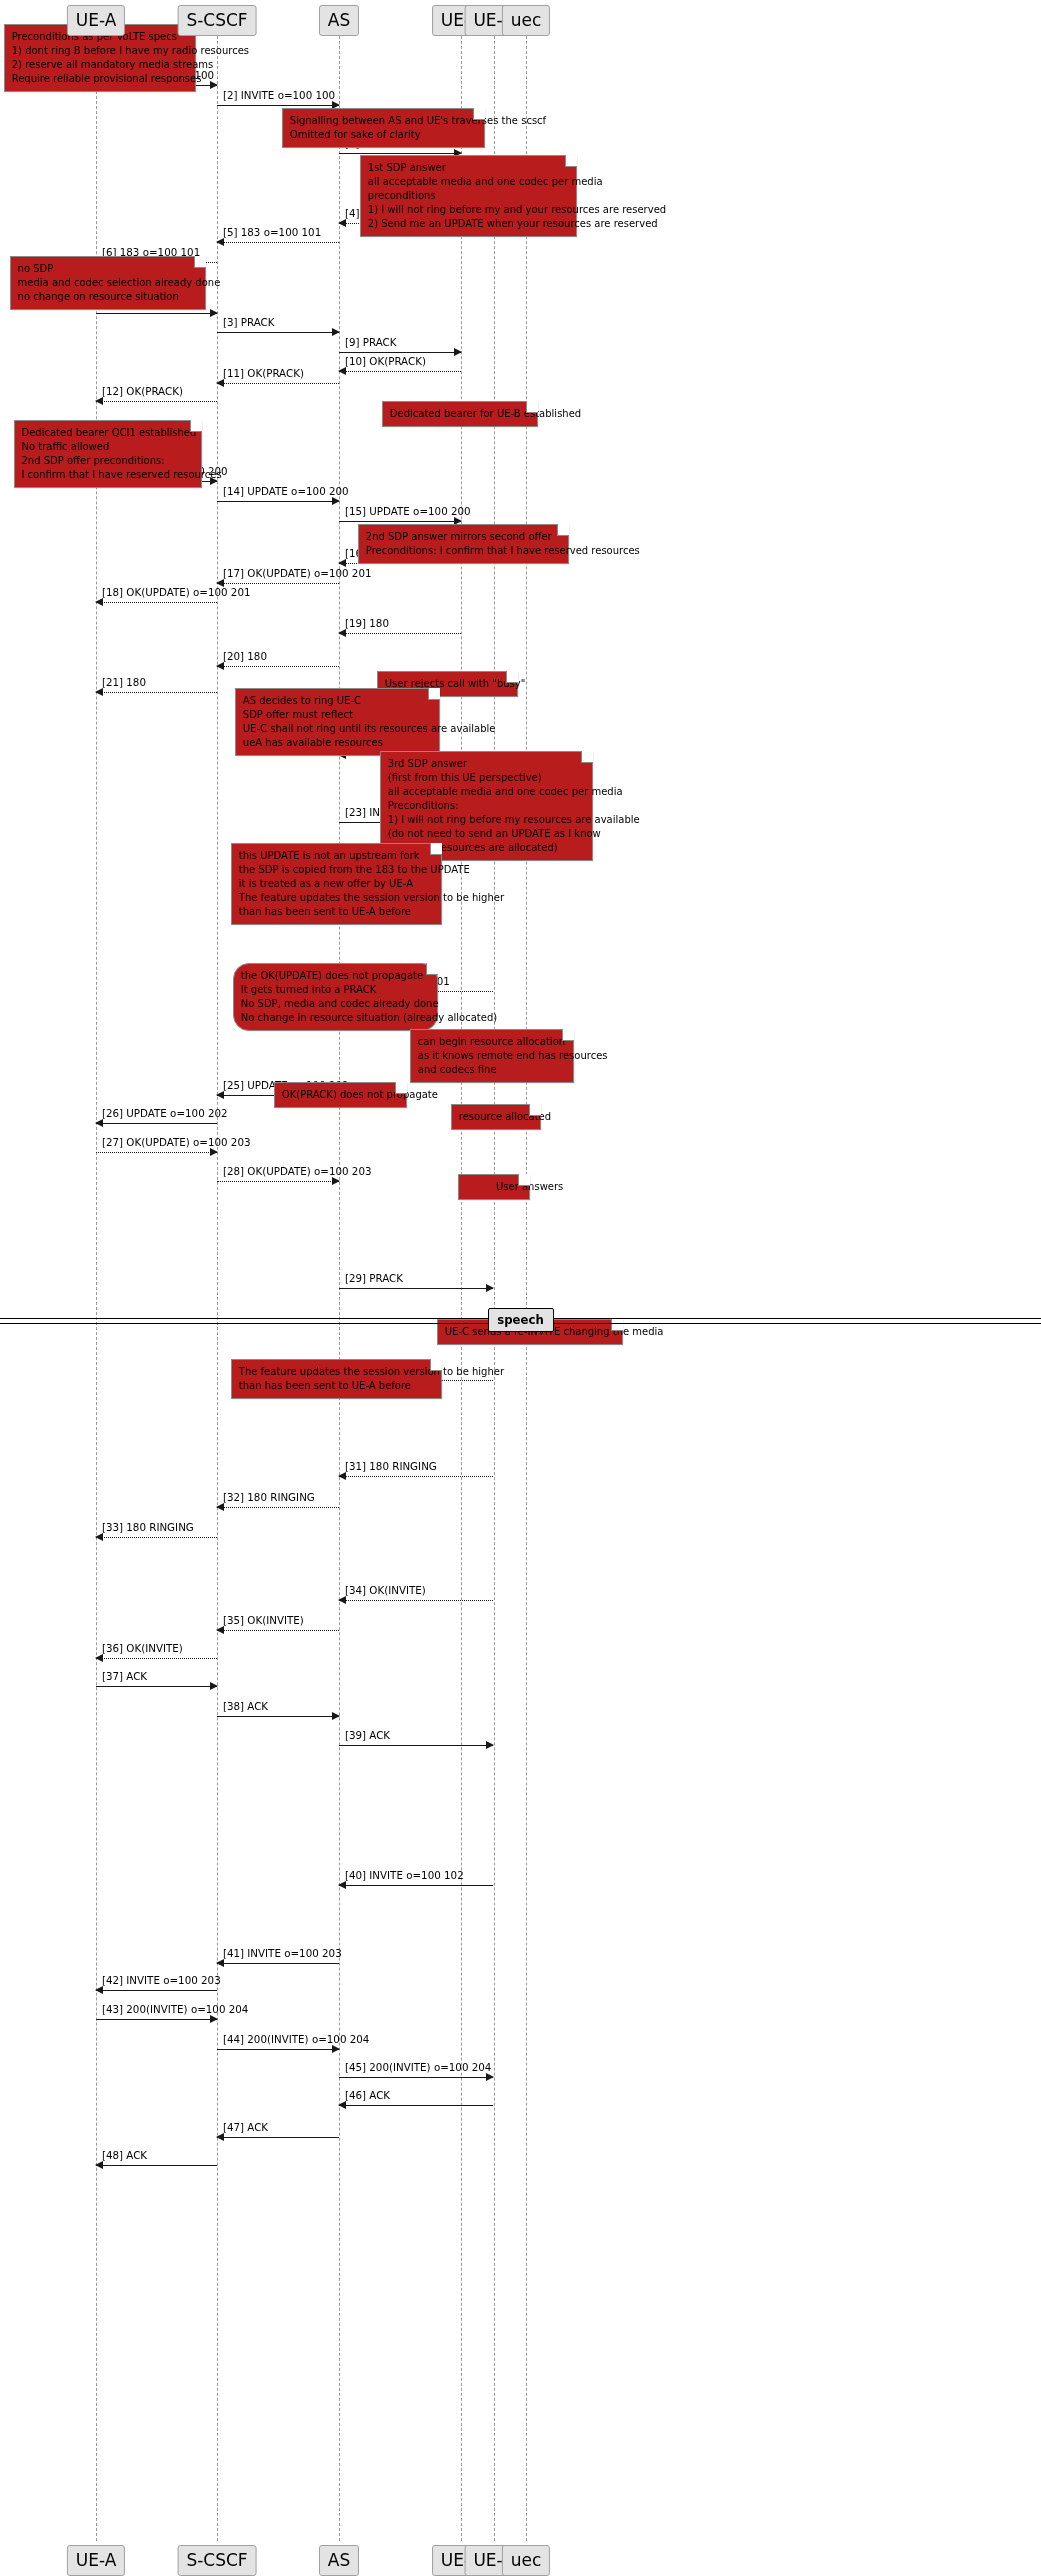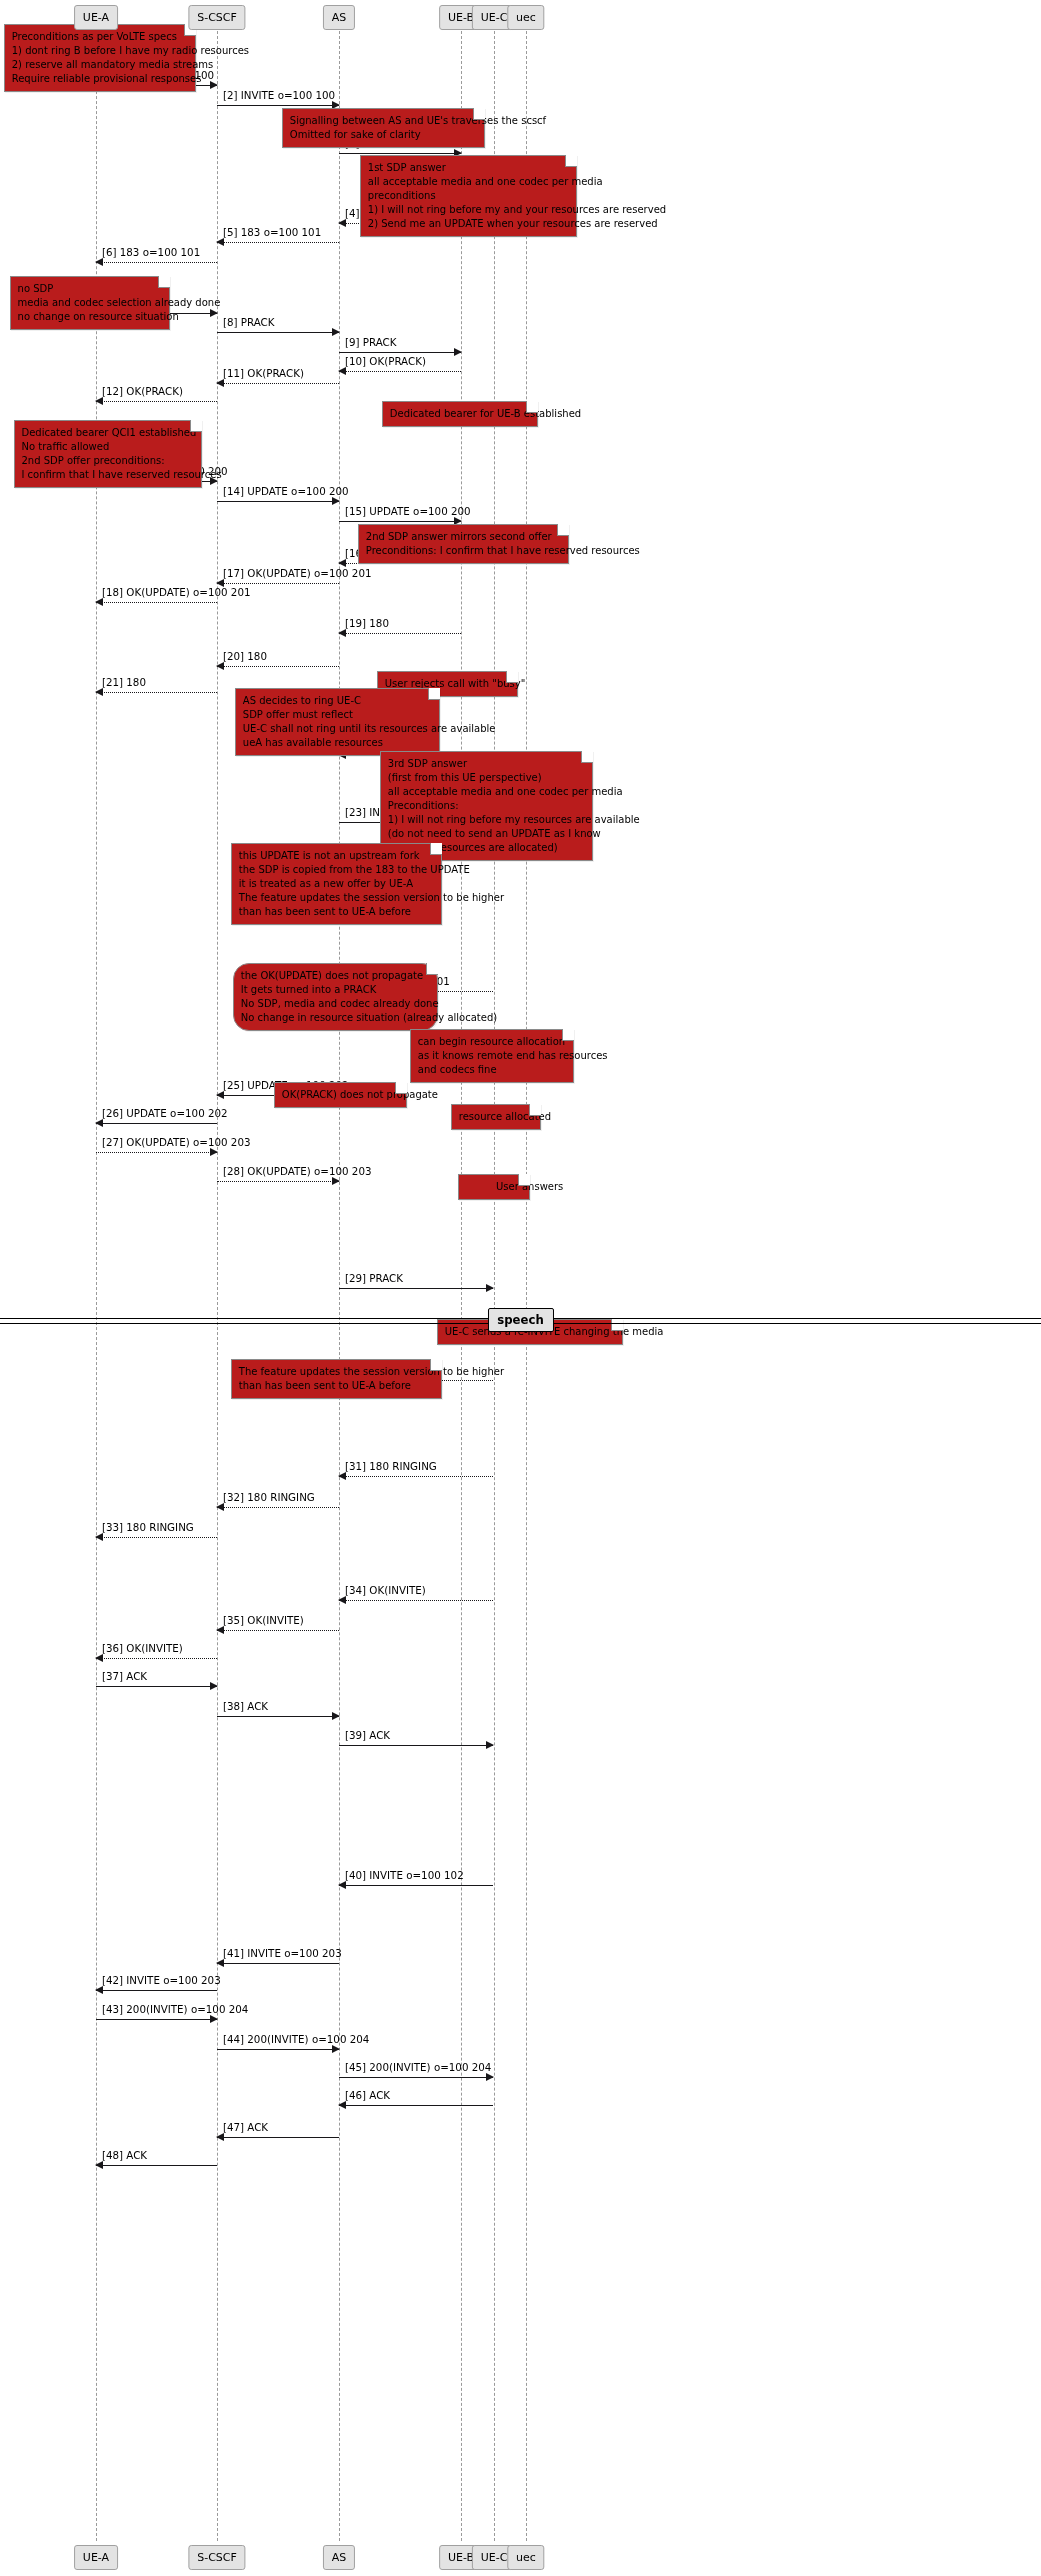--- a/index.html
+++ b/index.html
@@ -3,21 +3,21 @@
 <meta charset="utf-8">
 <style>
   html,body{margin:0;padding:0;background:#fff;}
   body{font-family:"DejaVu Sans","Liberation Sans",sans-serif;}
   #canvas{position:relative;width:1041px;height:2576px;background:#ffffff;overflow:hidden;}
 
   
   .participant{
     position:absolute;transform:translateX(-50%);
     background:#E3E3E3;border:1px solid #A0A0A0;border-radius:2.9px;
-    font-size:11px;color:#000;line-height:1;
+    font-size:17px;color:#000;line-height:1;
     padding:5.9px 7.8px;white-space:nowrap;text-align:center;
     box-sizing:border-box;
   }
   
   .lifeline{
     position:absolute;width:0;border-left:1px dashed #9a9a9a;
   }
   
   .msg{position:absolute;height:0;}
   .msg .line{position:absolute;left:0;right:0;top:0;height:0;border-top:1px solid #18171a;}
@@ -94,21 +94,21 @@
         <div class="lbl l">[6] 183 o=100 101</div>
       </div>
       <div class="msg" style="left: 96px; width: 121px; top: 313px;">
         <div class="line"></div>
         <div class="head right"></div>
         <div class="lbl r">[7] PRACK</div>
       </div>
       <div class="msg" style="left: 217px; width: 122px; top: 332px;">
         <div class="line"></div>
         <div class="head right"></div>
-        <div class="lbl r">[8] PRACK</div>
+        <div class="lbl r">[3] PRACK</div>
       </div>
       <div class="msg" style="left: 339px; width: 122px; top: 352px;">
         <div class="line"></div>
         <div class="head right"></div>
         <div class="lbl r">[9] PRACK</div>
       </div>
       <div class="msg dotted" style="left: 339px; width: 122px; top: 371px;">
         <div class="line"></div>
         <div class="head left"></div>
         <div class="lbl l">[10] OK(PRACK)</div>
@@ -309,21 +309,21 @@
 1) dont ring B before I have my radio resources
 2) reserve all mandatory media streams
 Require reliable provisional responses<div class="fold"></div></div>
       <div class="note" style="left: 238px; top: 108px; width: 203px; margin-left: 44px;">Signalling between AS and UE's traverses the scscf
 Omitted for sake of clarity<div class="fold"></div></div>
       <div class="note" style="left: 360px; top: 155px; width: 217px;">1st SDP answer
 all acceptable media and one codec per media
 preconditions
 1) I will not ring before my and your resources are reserved
 2) Send me an UPDATE when your resources are reserved<div class="fold"></div></div>
-      <div class="note" style="left: 9.8px; top: 276px; width: 160px;">no SDP
+      <div class="note" style="left: 9.8px; top: 256px; width: 196px;">no SDP
 media and codec selection already done
 no change on resource situation<div class="fold"></div></div>
       <div class="note" style="left: 382px; top: 401px; width: 156px;">Dedicated bearer for UE-B established<div class="fold"></div></div>
       <div class="note" style="left: 13.7px; top: 420px; width: 188px;">Dedicated bearer QCI1 established
 No traffic allowed
 2nd SDP offer preconditions:
 I confirm that I have reserved resources<div class="fold"></div></div>
       <div class="note" style="left: 358px; top: 524px; width: 211px;">2nd SDP answer mirrors second offer
 Preconditions: I confirm that I have reserved resources<div class="fold"></div></div>
       <div class="note" style="left: 377px; top: 671px; width: 141px;">User rejects call with "busy"<div class="fold"></div></div>

